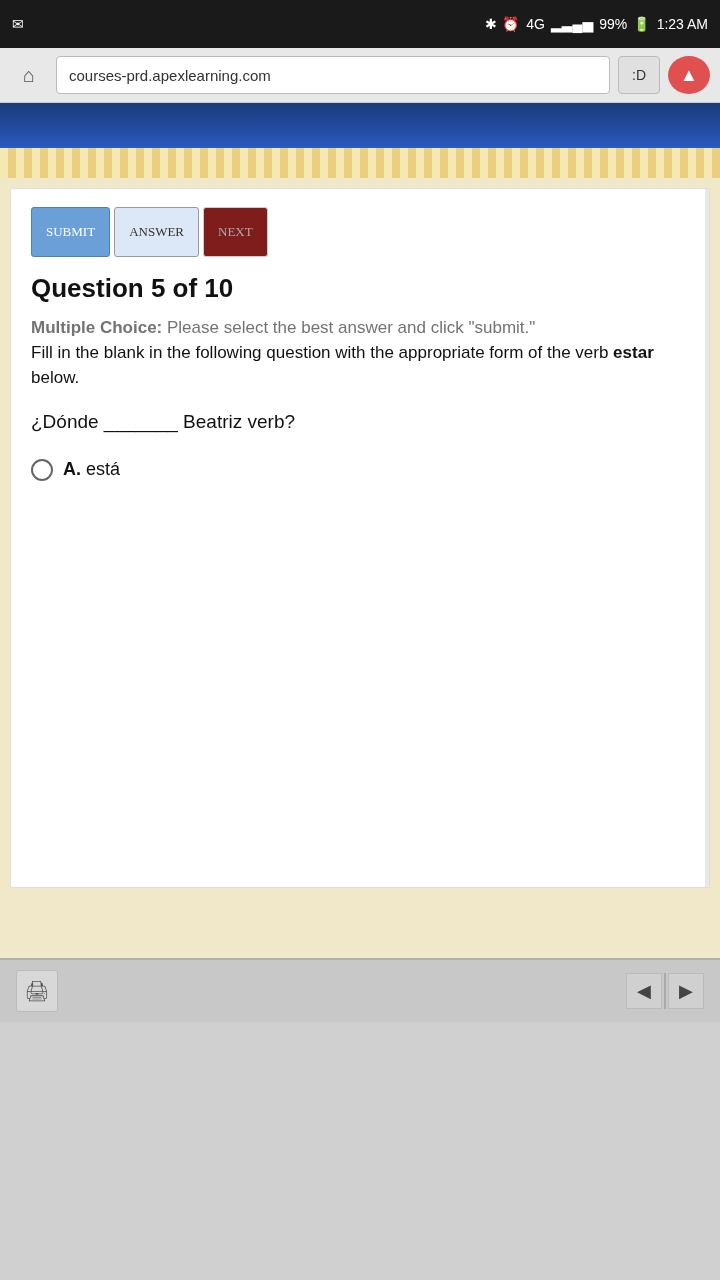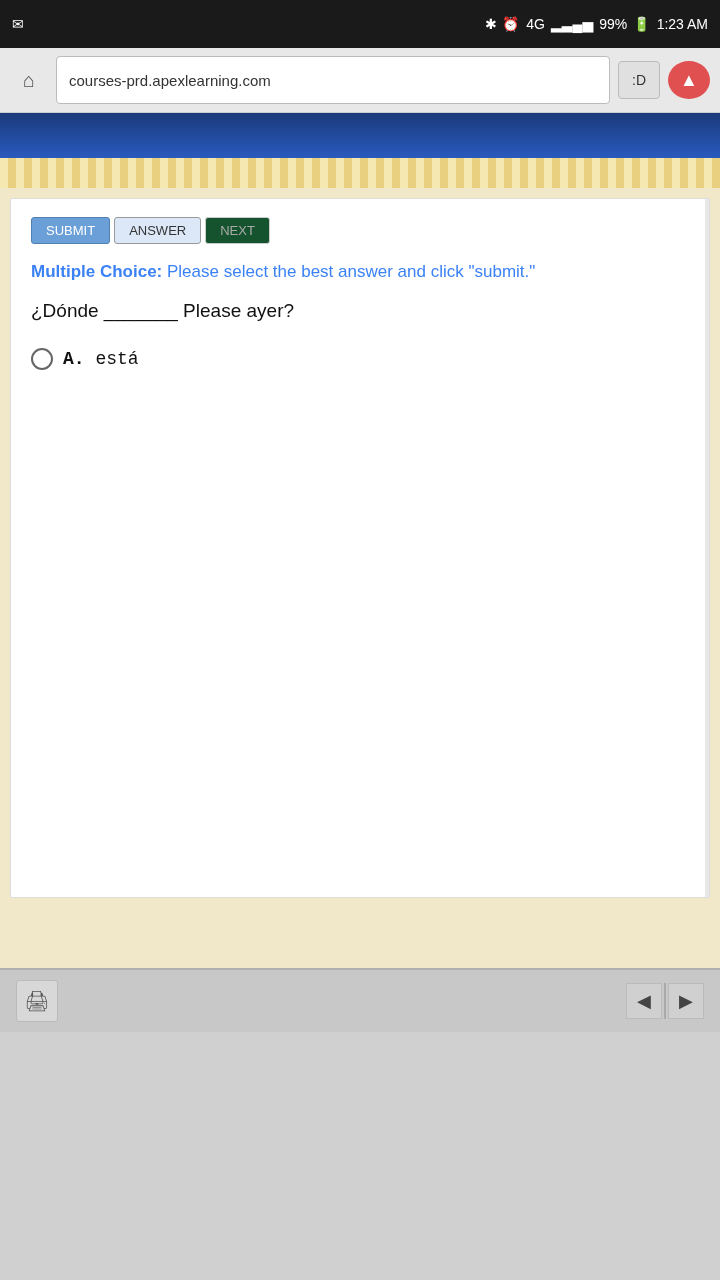--- a/index.html
+++ b/index.html
@@ -41,21 +41,21 @@
       width: 38px;
       height: 38px;
       display: flex;
       align-items: center;
       justify-content: center;
       color: #555;
       font-size: 20px;
     }
     .url-bar {
       flex: 1;
-      height: 48px;
+      height: 38px;
       background: white;
       border: 1px solid #bbb;
       border-radius: 4px;
       display: flex;
       align-items: center;
       padding: 0 12px;
       font-size: 15px;
       color: #333;
     }
     .browser-btn {
@@ -118,52 +118,52 @@
       position: relative;
     }
 
     
     .toolbar {
       display: flex;
       gap: 4px;
       margin-bottom: 16px;
     }
     .toolbar-btn {
-      padding: 5px 14px;
+      padding: 16px 14px;
       font-size: 13px;
       border: 1px solid #999;
       background: #dce8f8;
       color: #333;
       border-radius: 3px;
       cursor: pointer;
       font-weight: 500;
+      font-family: Liberation Serif, serif;
     }
     .toolbar-btn.active {
       background: #6a9fd8;
       color: white;
       border-color: #5080b0;
     }
     .toolbar-btn.disabled {
-      background: #14532d;
+      background: #7f1d1d;
       color: #aaa;
       border-color: #ccc;
     }
 
     
     .question-number {
       font-size: 26px;
       font-weight: bold;
       color: #111;
       margin-bottom: 12px;
     }
 
     .question-type {
       font-size: 17px;
-      color: #3b82f6;
-      margin-bottom: 16px;
+      color: #737373;
       line-height: 1.4;
     }
     .question-type strong {
       font-weight: bold;
     }
 
     .question-prompt {
       font-size: 17px;
       color: #111;
       margin-bottom: 20px;
@@ -177,25 +177,23 @@
     .question-text {
       font-size: 19px;
       color: #111;
       margin-bottom: 26px;
       font-weight: 400;
     }
 
     
     .option-row {
       display: flex;
-      align-items: center;
       gap: 10px;
       margin-bottom: 22px;
       cursor: pointer;
-      font-family: Liberation Mono, monospace;
     }
     .radio-circle {
       width: 22px;
       height: 22px;
       border: 2px solid #666;
       border-radius: 50%;
       flex-shrink: 0;
       background: white;
     }
     .option-label {
@@ -307,27 +305,31 @@
 
 <div class="content-wrapper">
   <div class="question-card">
 
     <div class="toolbar">
       <button class="toolbar-btn active">SUBMIT</button>
       <button class="toolbar-btn">ANSWER</button>
       <button class="toolbar-btn disabled">NEXT</button>
     </div>
 
+    <div class="question-number">Question 5 of 10</div>
 
     <div class="question-type">
       <strong>Multiple Choice:</strong><span> Please select the best answer and click "submit."</span>
     </div>
 
-
-    <div class="question-text">¿Dónde _______ Please ayer?</div>
+    <div class="question-prompt">
+      <span>Fill in the blank in the following question with the appropriate form of the verb </span><em>estar</em><span> below.</span>
+    </div>
+
+    <div class="question-text">¿Dónde _______ Beatriz verb?</div>
 
     <div class="options-list">
 
       <div class="option-row">
         <div class="radio-circle"></div>
         <span class="option-label">
           <span class="option-key">A.</span>
           <span> está</span>
         </span>
       </div>

